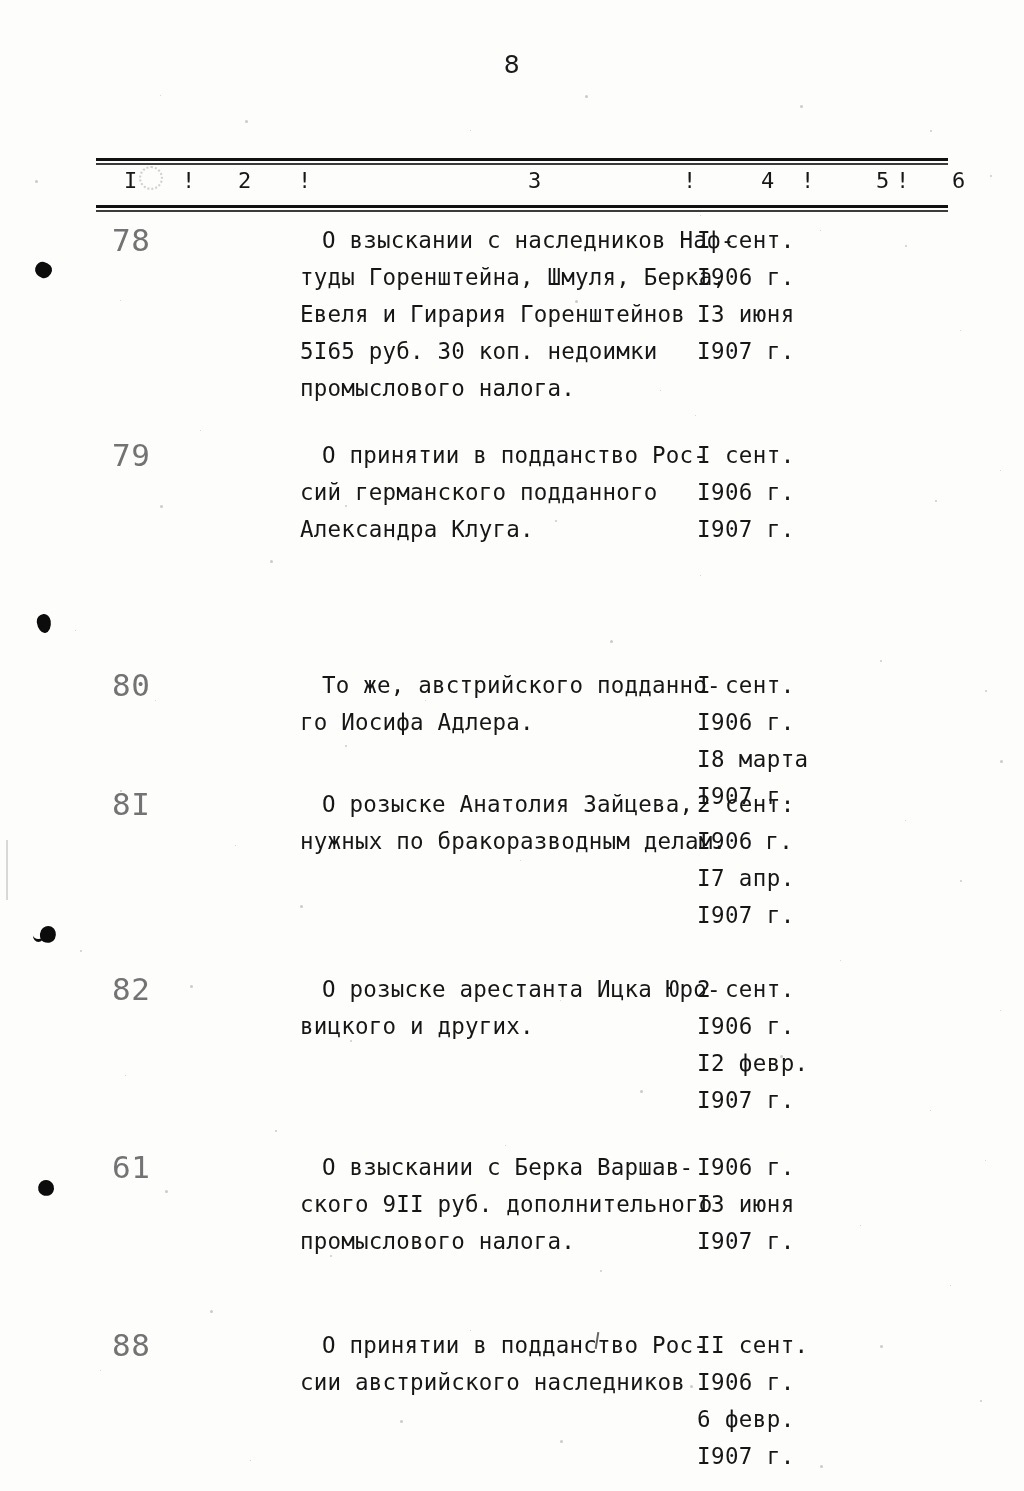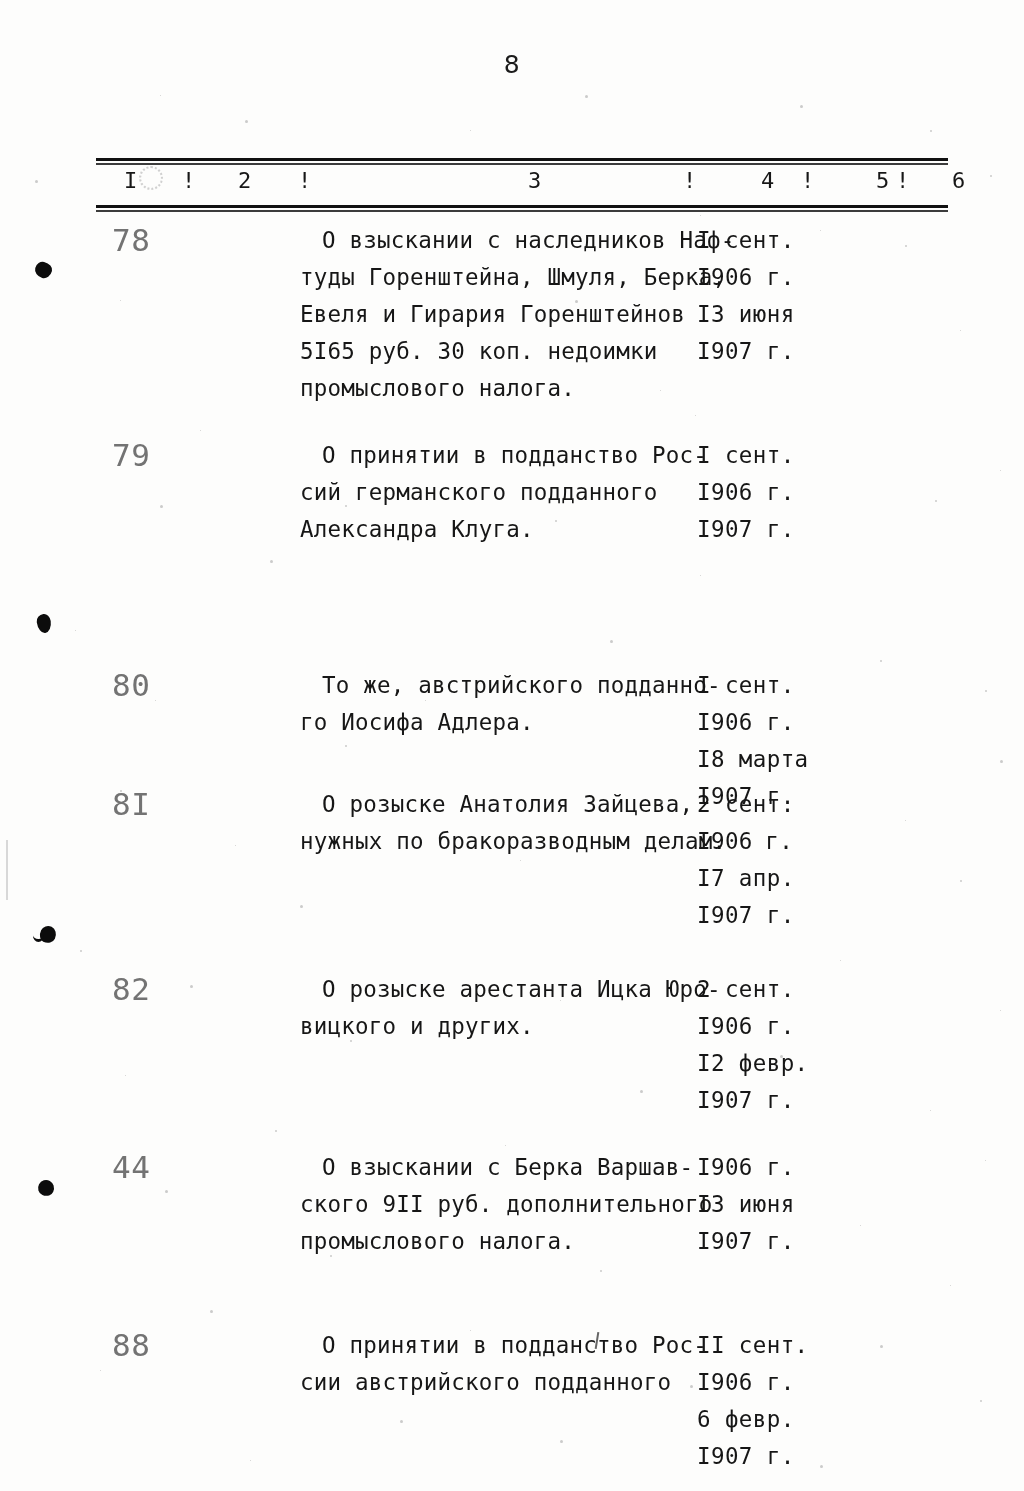--- a/index.html
+++ b/index.html
@@ -314,37 +314,37 @@
           <div class="line">вицкого и других.</div>
         </div>
         <div class="entry-dates">
           <div class="line">2 сент.</div>
           <div class="line">I906 г.</div>
           <div class="line">I2 февр.</div>
           <div class="line">I907 г.</div>
         </div>
       </div>
       <div class="entry" style="height: 178px; position: absolute; top: 927px;">
-        <div class="entry-num">44</div>
+        <div class="entry-num">61</div>
         <div class="entry-body">
           <div class="line indent">О взыскании с Берка Варшав-</div>
           <div class="line">ского 9II руб. дополнительного</div>
           <div class="line">промыслового налога.</div>
         </div>
         <div class="entry-dates">
           <div class="line">I906 г.</div>
           <div class="line">I3 июня</div>
           <div class="line">I907 г.</div>
         </div>
       </div>
       <div class="entry" style="height: 178px; position: absolute; top: 1105px;">
         <div class="entry-num">88</div>
         <div class="entry-body">
           <div class="line indent">О принятии в подданство Рос-</div>
-          <div class="line">сии австрийского подданного</div>
+          <div class="line">сии австрийского наследников</div>
         </div>
         <div class="entry-dates">
           <div class="line">II сент.</div>
           <div class="line">I906 г.</div>
           <div class="line">6 февр.</div>
           <div class="line">I907 г.</div>
         </div>
       </div>
     </div>
 

